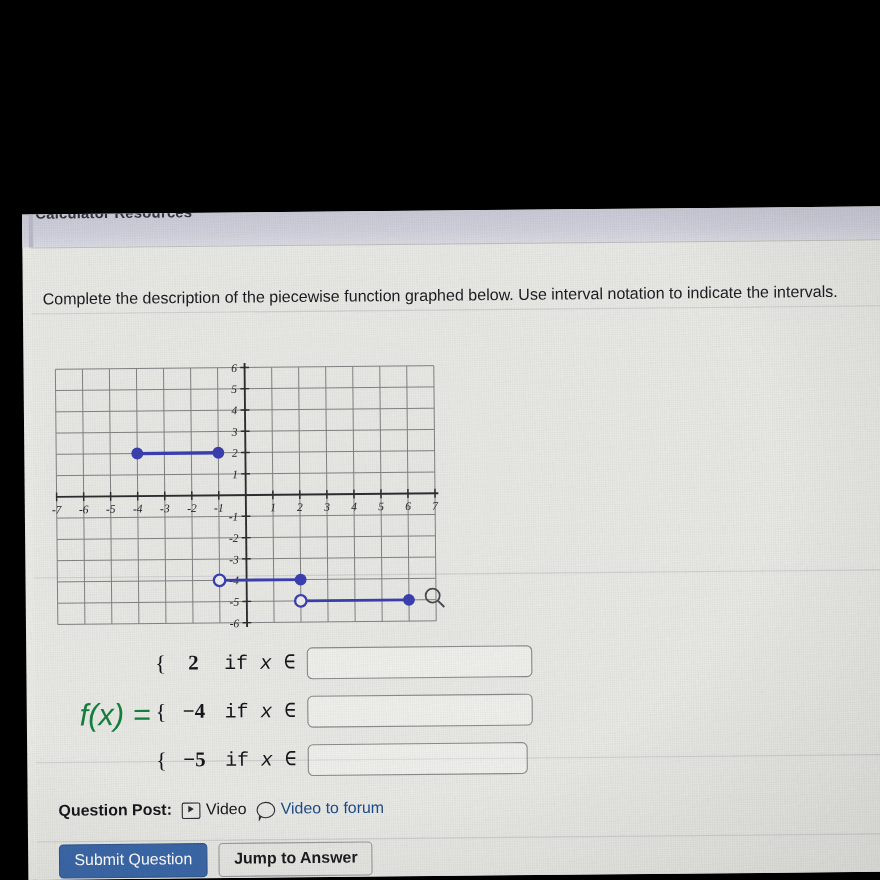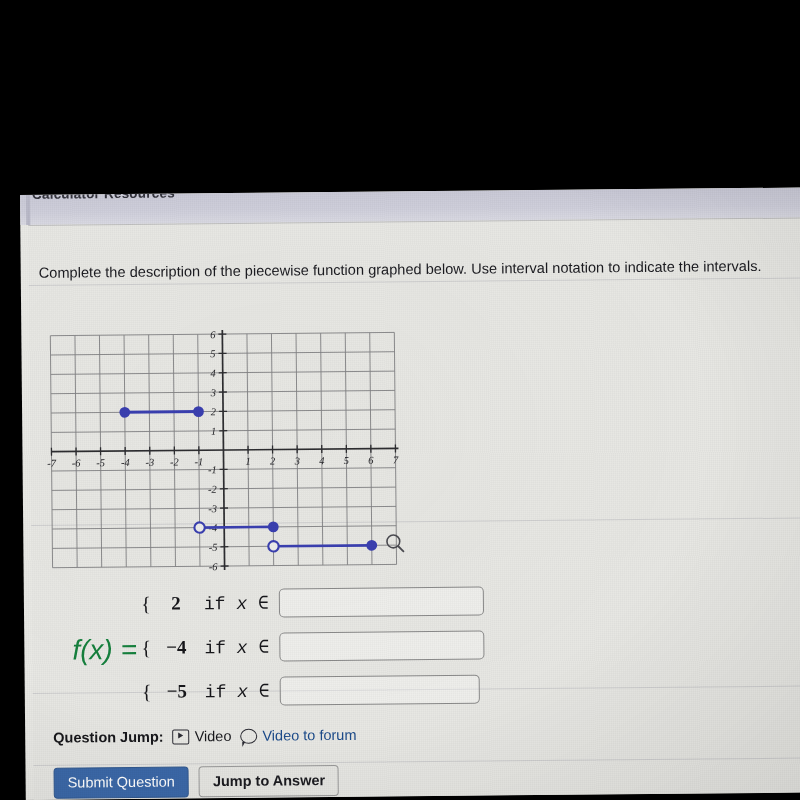--- a/index.html
+++ b/index.html
@@ -451,21 +451,21 @@
 
         <div class="pw-row r3">
           <span class="brace">{</span>
           <span class="pw-val">−5</span>
           <span class="pw-cond">if&nbsp;<span class="ital">x</span>&nbsp;∈</span>
           <input class="pw-input" type="text" value="" style="">
         </div>
       </div>
 
       <div class="qhelp">
-        <span class="qhelp-label">Question Jump:</span>
+        <span class="qhelp-label">Question Post:</span>
         <span class="help-link video">
           <span class="icon-box"></span>
           <span>Video</span>
         </span>
         <span class="help-link">
           <span class="icon-bubble"></span>
           <span>Video to forum</span>
         </span>
       </div>
 

